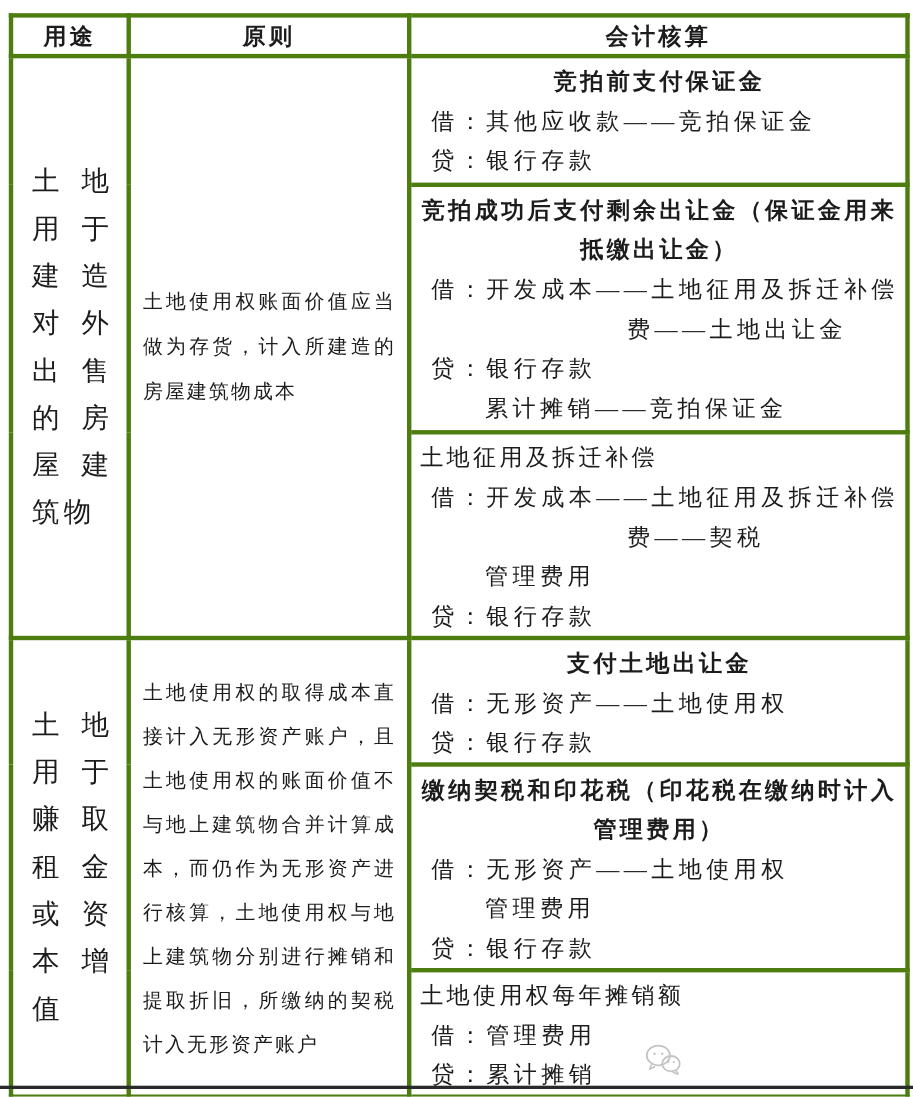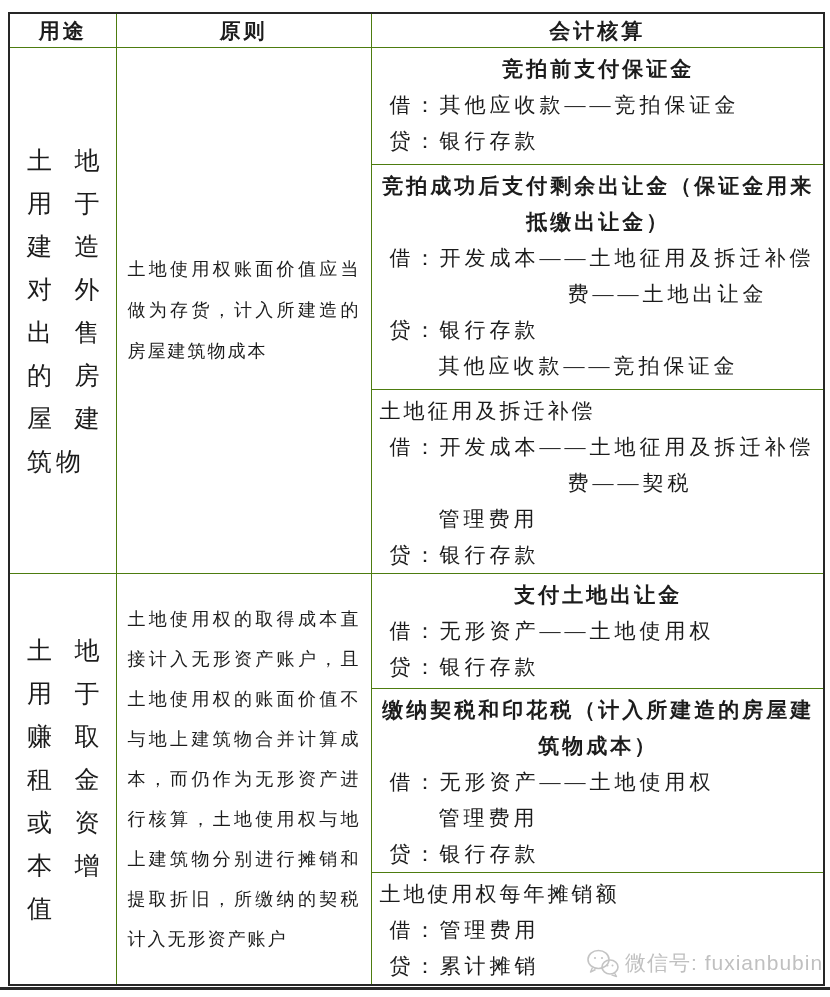--- a/index.html
+++ b/index.html
@@ -6,21 +6,21 @@
   .page{
     position:relative;width:830px;height:997px;background:#ffffff;overflow:hidden;
     font-family:"Liberation Serif","DejaVu Serif",serif;color:#1c1c1c;
   }
   table.acct-table{
     position:absolute;left:8px;top:12px;width:815px;
     border-collapse:collapse;table-layout:fixed;
     border:2px solid #262626;
   }
   .acct-table td,.acct-table th{
-    border:1px solid #4d7c0f;
+    border:4px solid #4d7c0f;
     vertical-align:middle;
     padding:0;
     background:#ffffff;
   }
   col.c1{width:107px;} col.c2{width:255px;} col.c3{width:453px;}
   th.hdr{
     height:33px;font-size:21px;font-weight:bold;letter-spacing:3px;
     text-align:center;vertical-align:middle;
   }
   td.purpose{
@@ -87,21 +87,21 @@
         <div class="line">借：其他应收款——竞拍保证金</div>
         <div class="line">贷：银行存款</div>
       </td>
     </tr>
     <tr class="h225">
       <td class="entry">
         <div class="title t-bold">竞拍成功后支付剩余出让金（保证金用来抵缴出让金）</div>
         <div class="line">借：开发成本——土地征用及拆迁补偿</div>
         <div class="line ind2">费——土地出让金</div>
         <div class="line">贷：银行存款</div>
-        <div class="line ind1">其他应收款——竞拍保证金</div>
+        <div class="line ind1">累计摊销——竞拍保证金</div>
       </td>
     </tr>
     <tr class="h178">
       <td class="entry">
         <div class="title">土地征用及拆迁补偿</div>
         <div class="line">借：开发成本——土地征用及拆迁补偿</div>
         <div class="line ind2">费——契税</div>
         <div class="line ind1">管理费用</div>
         <div class="line">贷：银行存款</div>
       </td>
@@ -111,21 +111,21 @@
       <td class="purpose" rowspan="3">土地用于赚取租金或资本增值</td>
       <td class="principle r2" rowspan="3">土地使用权的取得成本直接计入无形资产账户，且土地使用权的账面价值不与地上建筑物合并计算成本，而仍作为无形资产进行核算，土地使用权与地上建筑物分别进行摊销和提取折旧，所缴纳的契税计入无形资产账户</td>
       <td class="entry">
         <div class="title t-bold">支付土地出让金</div>
         <div class="line">借：无形资产——土地使用权</div>
         <div class="line">贷：银行存款</div>
       </td>
     </tr>
     <tr class="h182">
       <td class="entry">
-        <div class="title t-bold">缴纳契税和印花税（计入所建造的房屋建筑物成本）</div>
+        <div class="title t-bold">缴纳契税和印花税（印花税在缴纳时计入管理费用）</div>
         <div class="line">借：无形资产——土地使用权</div>
         <div class="line ind1">管理费用</div>
         <div class="line">贷：银行存款</div>
       </td>
     </tr>
     <tr class="h110">
       <td class="entry">
         <div class="title">土地使用权每年摊销额</div>
         <div class="line">借：管理费用</div>
         <div class="line">贷：累计摊销</div>
@@ -140,18 +140,17 @@
         <ellipse cx="12.5" cy="11.5" rx="10.5" ry="9" fill="none" stroke="#c4c4c4" stroke-width="1.6"></ellipse>
         <path d="M6.5 19.5 L4.5 24 L9.5 21.5" fill="none" stroke="#c4c4c4" stroke-width="1.4" stroke-linejoin="round"></path>
         <circle cx="9" cy="10" r="1.1" fill="#c4c4c4"></circle>
         <circle cx="16" cy="10" r="1.1" fill="#c4c4c4"></circle>
         <ellipse cx="24" cy="19" rx="8" ry="7" fill="none" stroke="#c4c4c4" stroke-width="1.6"></ellipse>
         <path d="M28.5 25 L30.5 28.5 L25.5 26.8" fill="none" stroke="#c4c4c4" stroke-width="1.4" stroke-linejoin="round"></path>
         <circle cx="21.5" cy="17.5" r="1" fill="#c4c4c4"></circle>
         <circle cx="26.5" cy="17.5" r="1" fill="#c4c4c4"></circle>
       </svg>
     </span>
-    <span>微信号: fuxianbubin</span>
   </div>
 
   <div class="bottom-rule"></div>
 
 </div>
 
 </body></html>

